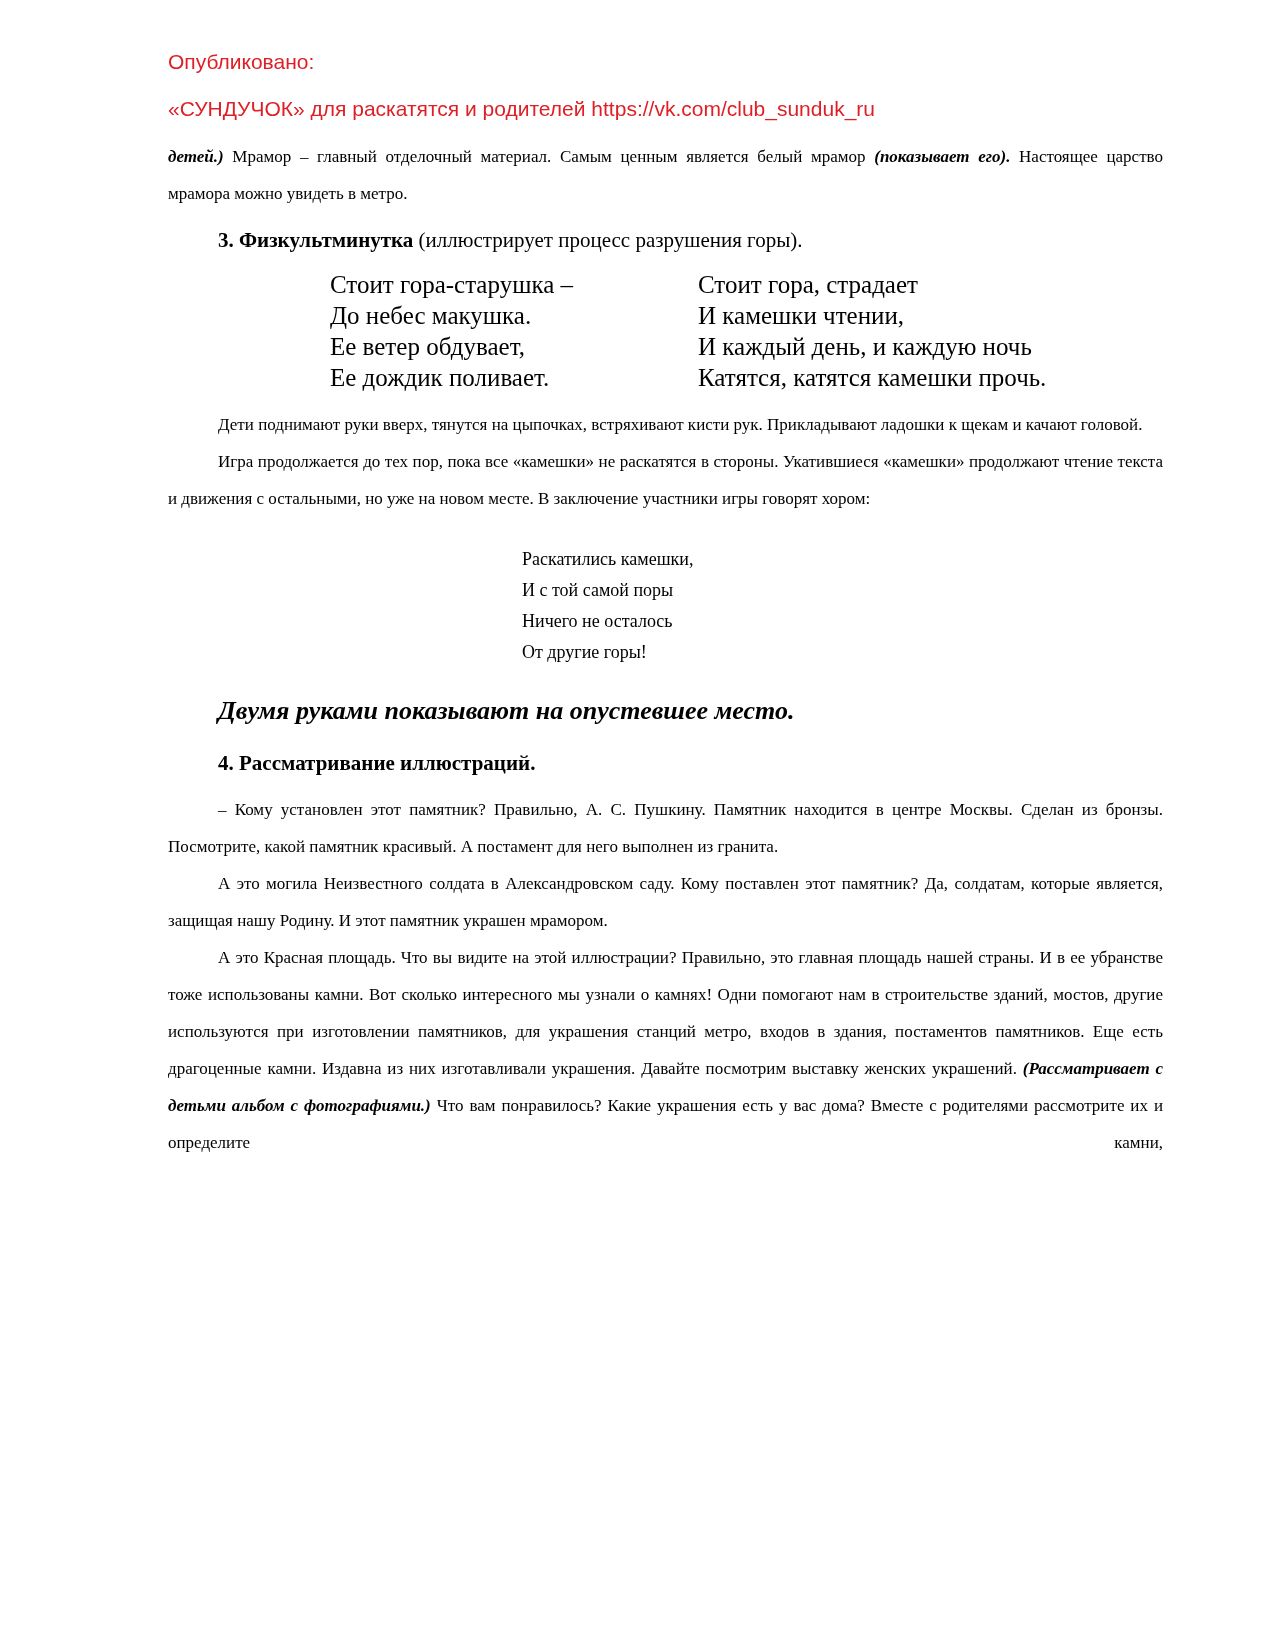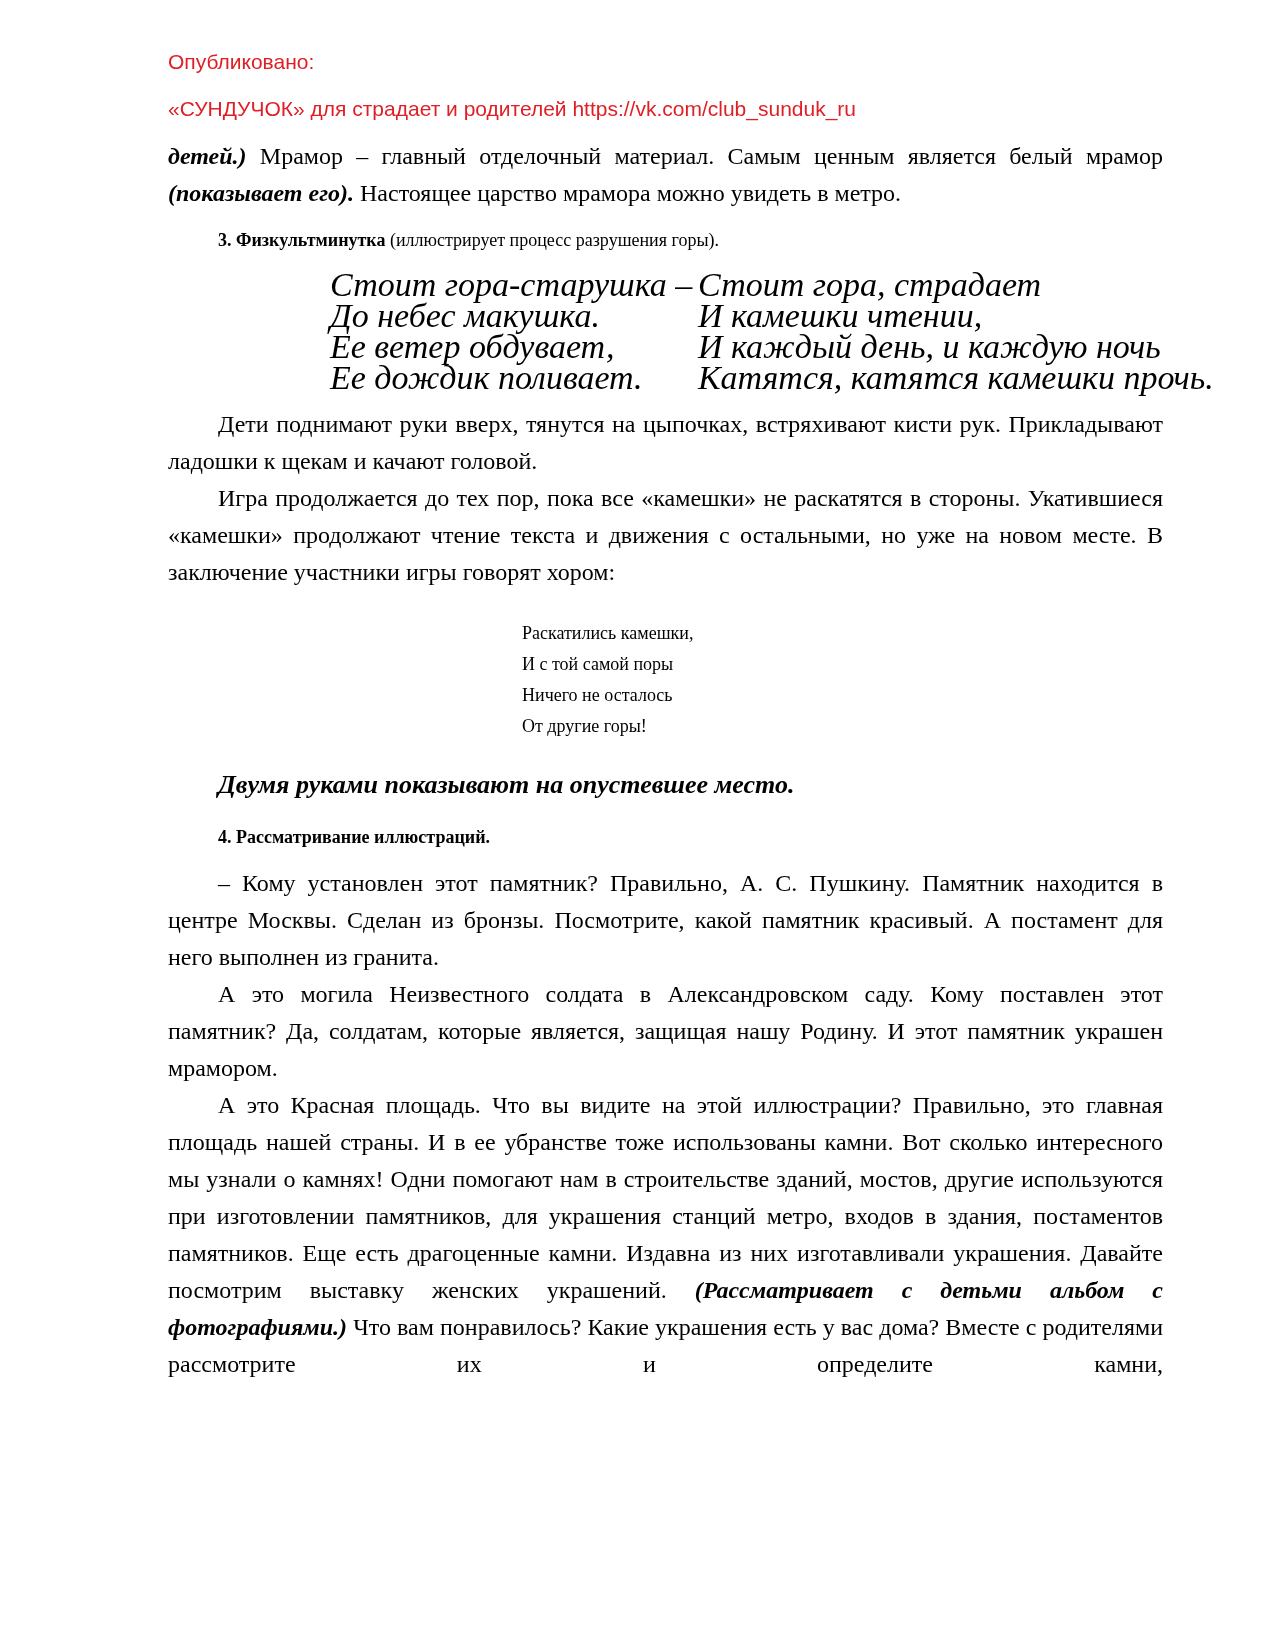--- a/index.html
+++ b/index.html
@@ -18,71 +18,70 @@
   .red-line {
     font-family: "Liberation Sans", sans-serif;
     font-size: 21px;
     line-height: 26px;
     color: var(--accent-red, #e01e25);
   }
   .red-line.first { margin-bottom: 21px; }
   .red-line.second { margin-bottom: 16px; }
   .body-p {
     margin: 0;
-    font-size: 24px;
+    font-size: 17px;
     line-height: 37px;
     text-align: justify;
     text-indent: 50px;
   }
   .no-indent { text-indent: 0; }
   .justify-last { text-align-last: justify; }
   .heading-p {
     margin: 10px 0 0 0;
-    font-size: 18px;
+    font-size: 21px;
     line-height: 37px;
     text-indent: 50px;
     text-align: left;
   }
   .heading-p.h4 { margin-top: 16px; }
   .b  { font-weight: bold; }
   .bi { font-weight: bold; font-style: italic; }
   .stage-p {
     margin: 0;
     font-size: 26px;
     line-height: 37px;
     text-indent: 50px;
     font-weight: bold;
     font-style: italic;
     text-align: left;
   }
   .poem-columns {
     display: flex;
     margin: 10px 0 13px 0;
     padding-left: 162px;
-    font-size: 34px;
+    font-size: 25px;
     line-height: 31px;
-    font-style: italic;
   }
   .poem-col.left  { width: 368px; flex: 0 0 368px; }
   .poem-col.right { flex: 1 1 auto; }
   .poem-line { white-space: nowrap; }
   .poem-center {
     margin: 27px 0 24px 354px;
     font-size: 18px;
     line-height: 31px;
   }
   .after-heading { margin-top: 9px; }
 </style>
 </head>
 <body>
 
 <div class="page">
 
   <div class="red-line first">Опубликовано:</div>
-  <div class="red-line second">«СУНДУЧОК» для страдает и родителей https://vk.com/club_sunduk_ru</div>
+  <div class="red-line second">«СУНДУЧОК» для раскатятся и родителей https://vk.com/club_sunduk_ru</div>
 
   <p class="body-p no-indent"><span class="bi">детей.)</span><span> Мрамор – главный отделочный материал. Самым ценным является белый мрамор </span><span class="bi">(показывает его).</span><span> Настоящее царство мрамора можно увидеть в метро.</span></p>
 
   <p class="heading-p"><span class="b">3. Физкультминутка</span><span> (иллюстрирует процесс разрушения горы).</span></p>
 
   <div class="poem-columns">
     <div class="poem-col left">
       <div class="poem-line">Стоит гора-старушка –</div>
       <div class="poem-line">До небес макушка.</div>
       <div class="poem-line">Ее ветер обдувает,</div>

